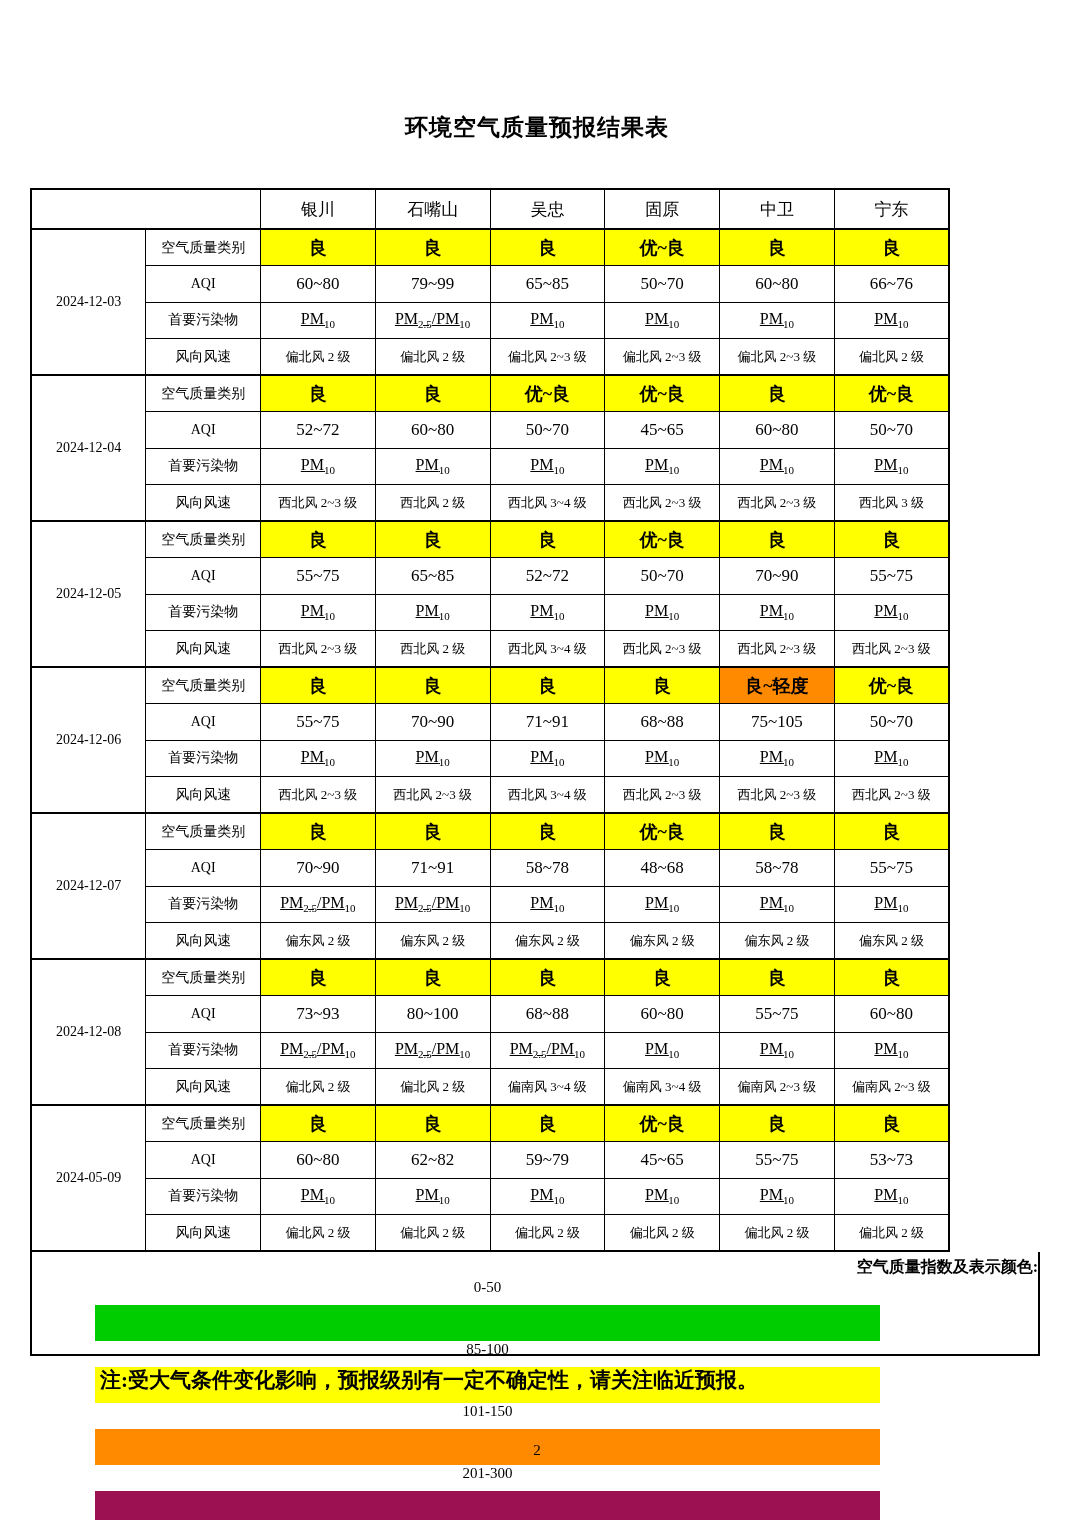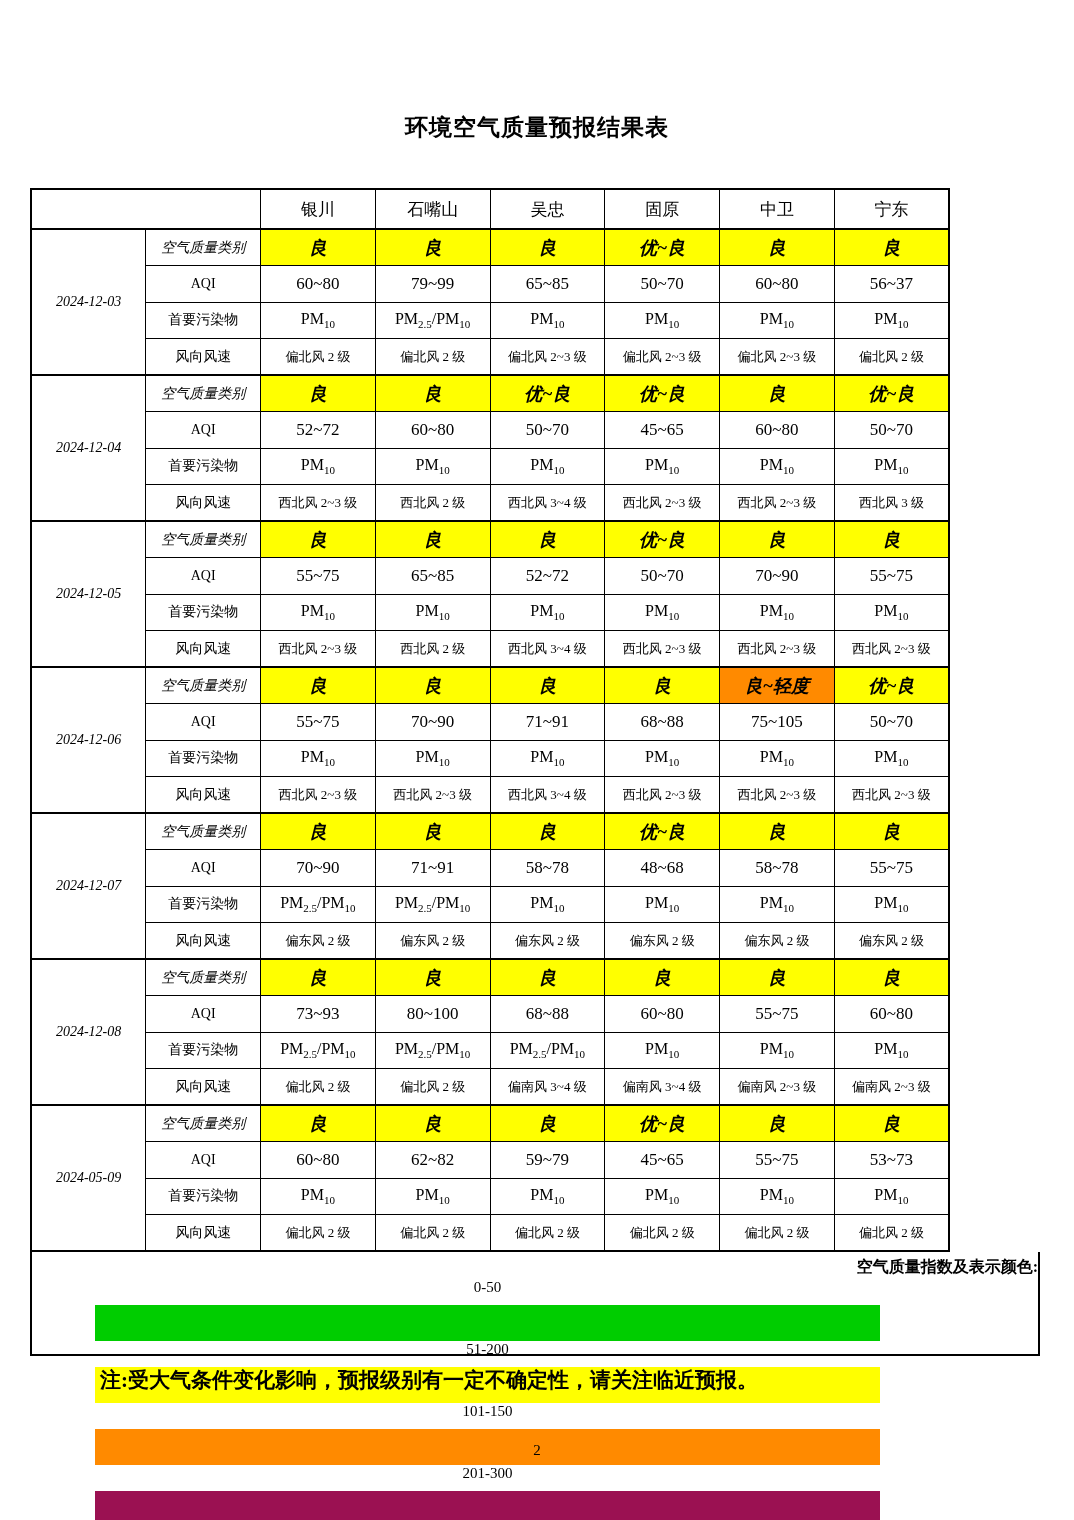--- a/index.html
+++ b/index.html
@@ -26,27 +26,27 @@
   }
   table.forecast td {
     border: 1px solid #000;
     text-align: center;
     vertical-align: middle;
     padding: 0;
     overflow: hidden;
   }
   tr.header-row { height: 40px; }
   tr.data-row { height: 36.5px; }
-  tr.block-start td { border-top: 2px solid #000; font-style: italic; }
+  tr.block-start td { border-top: 2px solid #000; }
   td.col-date { width: 95px; font-size: 14px; }
   td.col-label { width: 115px; font-size: 14px; }
   td.city-h { font-size: 17px; }
   td.cat { font-size: 18px; font-weight: bold; }
   td.aqi { font-size: 17px; }
-  td.pm { font-size: 16px; }
+  td.pm { font-size: 16px; text-decoration: underline; }
   td.pm sub { font-size: 11px; }
   td.wind { font-size: 13px; }
   .legend-box {
     margin-left: 30px;
     width: 1006px;
     border: 2px solid #000;
     border-top: 0;
     height: 102px;
   }
   .legend-title {
@@ -102,21 +102,21 @@
         <td class="cat" style="background: rgb(255, 255, 0);">良</td>
         <td class="cat" style="background: rgb(255, 255, 0);">良</td>
       </tr>
       <tr class="data-row">
         <td class="col-label">AQI</td>
         <td class="aqi">60~80</td>
         <td class="aqi">79~99</td>
         <td class="aqi">65~85</td>
         <td class="aqi">50~70</td>
         <td class="aqi">60~80</td>
-        <td class="aqi">56~37</td>
+        <td class="aqi">66~76</td>
       </tr>
       <tr class="data-row">
         <td class="col-label">首要污染物</td>
         <td class="pm">PM<sub>10</sub></td>
         <td class="pm">PM<sub>2.5</sub>/PM<sub>10</sub></td>
         <td class="pm">PM<sub>10</sub></td>
         <td class="pm">PM<sub>10</sub></td>
         <td class="pm">PM<sub>10</sub></td>
         <td class="pm">PM<sub>10</sub></td>
       </tr>
@@ -355,21 +355,21 @@
 </table>
 
 <div class="legend-box">
   <div class="legend-title">空气质量指数及表示颜色:</div>
   <div class="legend-bar">
       <div class="legend-item">
         <span class="legend-range">0-50</span>
         <div class="legend-swatch" style="background: rgb(0, 205, 0);"></div>
       </div>
       <div class="legend-item">
-        <span class="legend-range">51-200</span>
+        <span class="legend-range">85-100</span>
         <div class="legend-swatch" style="background: rgb(255, 255, 0);"></div>
       </div>
       <div class="legend-item">
         <span class="legend-range">101-150</span>
         <div class="legend-swatch" style="background: rgb(255, 138, 0);"></div>
       </div>
       <div class="legend-item">
         <span class="legend-range">201-300</span>
         <div class="legend-swatch" style="background: rgb(155, 17, 82);"></div>
       </div>

